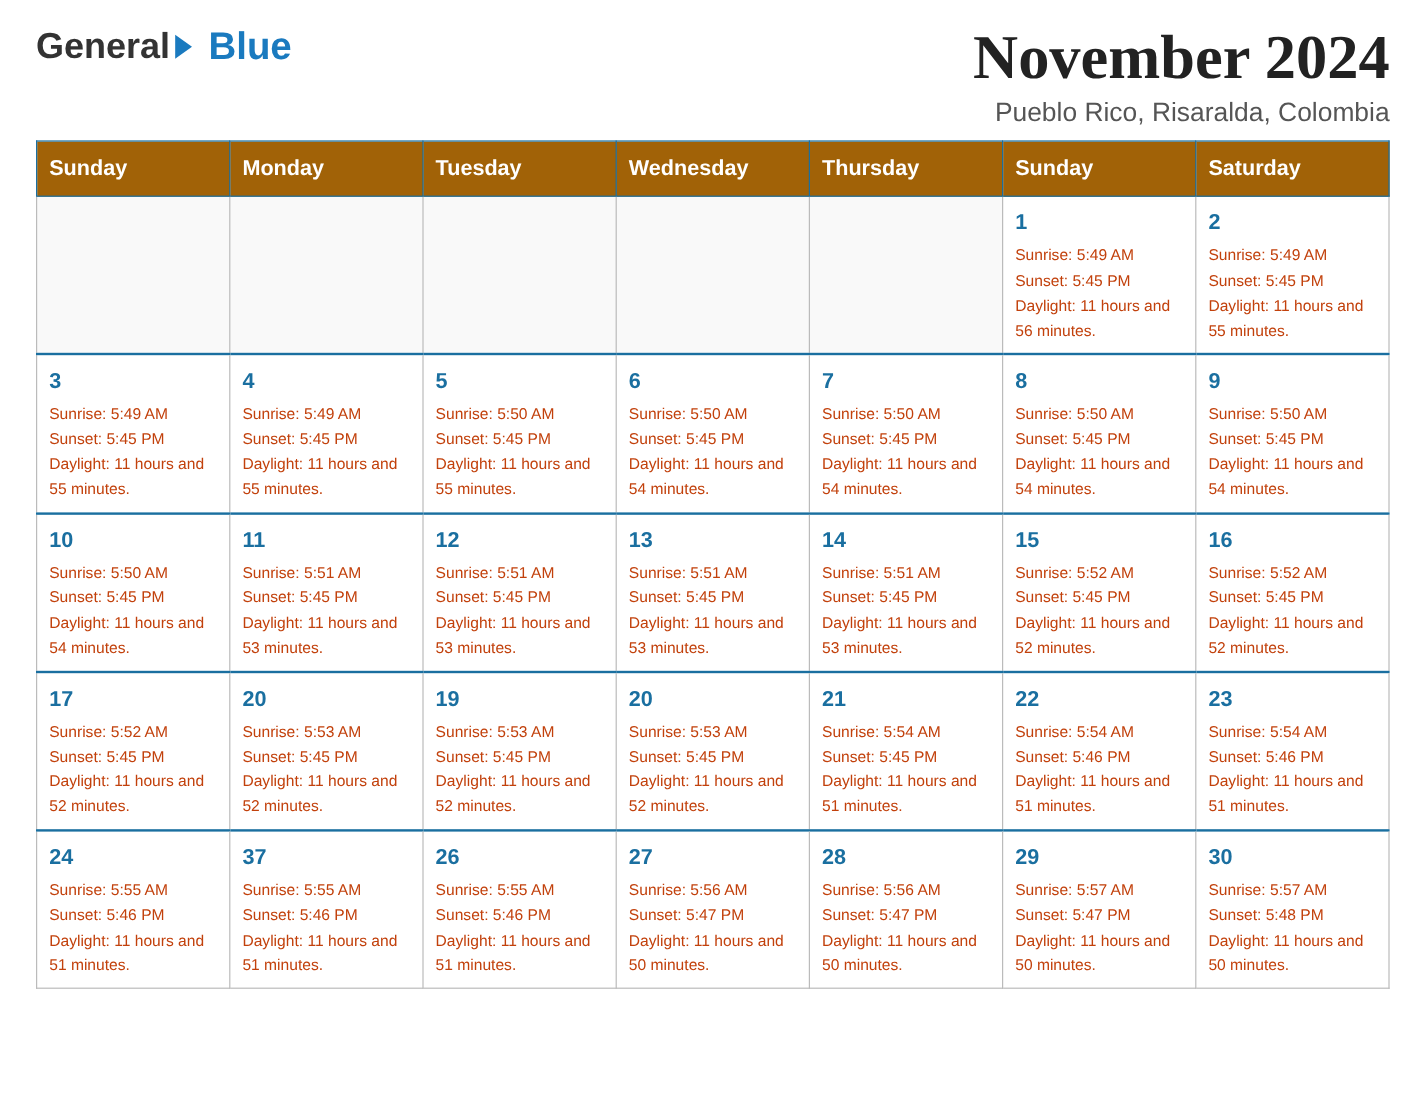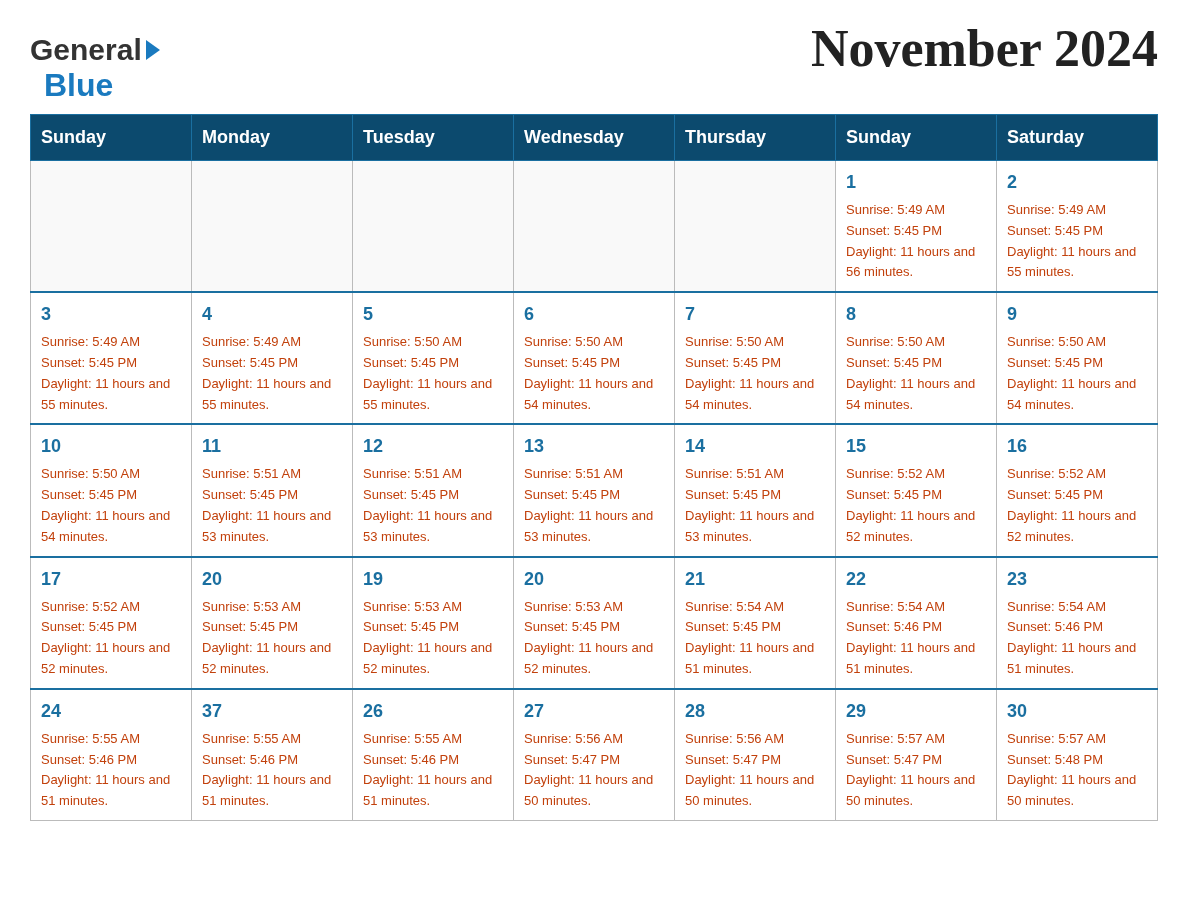--- a/index.html
+++ b/index.html
@@ -32,21 +32,21 @@
       color: #555;
       margin-top: 4px;
     }
     .calendar-table {
       width: 100%;
       border-collapse: collapse;
       border: 1px solid #ccc;
       margin-top: 10px;
     }
     .calendar-table th {
-      background-color: #0c4a6e;
+      background-color: #a16207;
       color: #fff;
       font-size: 18px;
       font-weight: bold;
       padding: 12px 10px;
       text-align: left;
       border: 1px solid #1a6fa0;
     }
     .calendar-table td {
       vertical-align: top;
       padding: 8px 10px;
@@ -69,22 +69,21 @@
       line-height: 1.6;
     }
     .empty-cell {
       background: #f9f9f9;
     }
     tr:not(:first-child) td {
       border-top: 2px solid #1a6fa0;
     }
     .logo-wrapper {
       display: flex;
-      flex-direction: column;
-      margin-top: 13px;
+      flex-direction: row;
     }
     .logo-top-line {
       display: flex;
       align-items: center;
     }
     .logo-general-text {
       font-size: 30px;
       font-weight: bold;
       color: #333;
     }
@@ -113,20 +112,21 @@
     <div class="logo-top-line">
       <span class="logo-general-text">General</span>
       <span class="logo-triangle"></span>
     </div>
     <div>
       <span class="logo-blue-text">Blue</span>
     </div>
   </div>
   <div class="title-section">
     <div class="month-title">November 2024</div>
+    <div class="location-title">Pueblo Rico, Risaralda, Colombia</div>
   </div>
 </div>
 
 <table class="calendar-table">
   <thead>
     <tr>
     <th>Sunday</th>
         <th>Monday</th>
         <th>Tuesday</th>
         <th>Wednesday</th>

